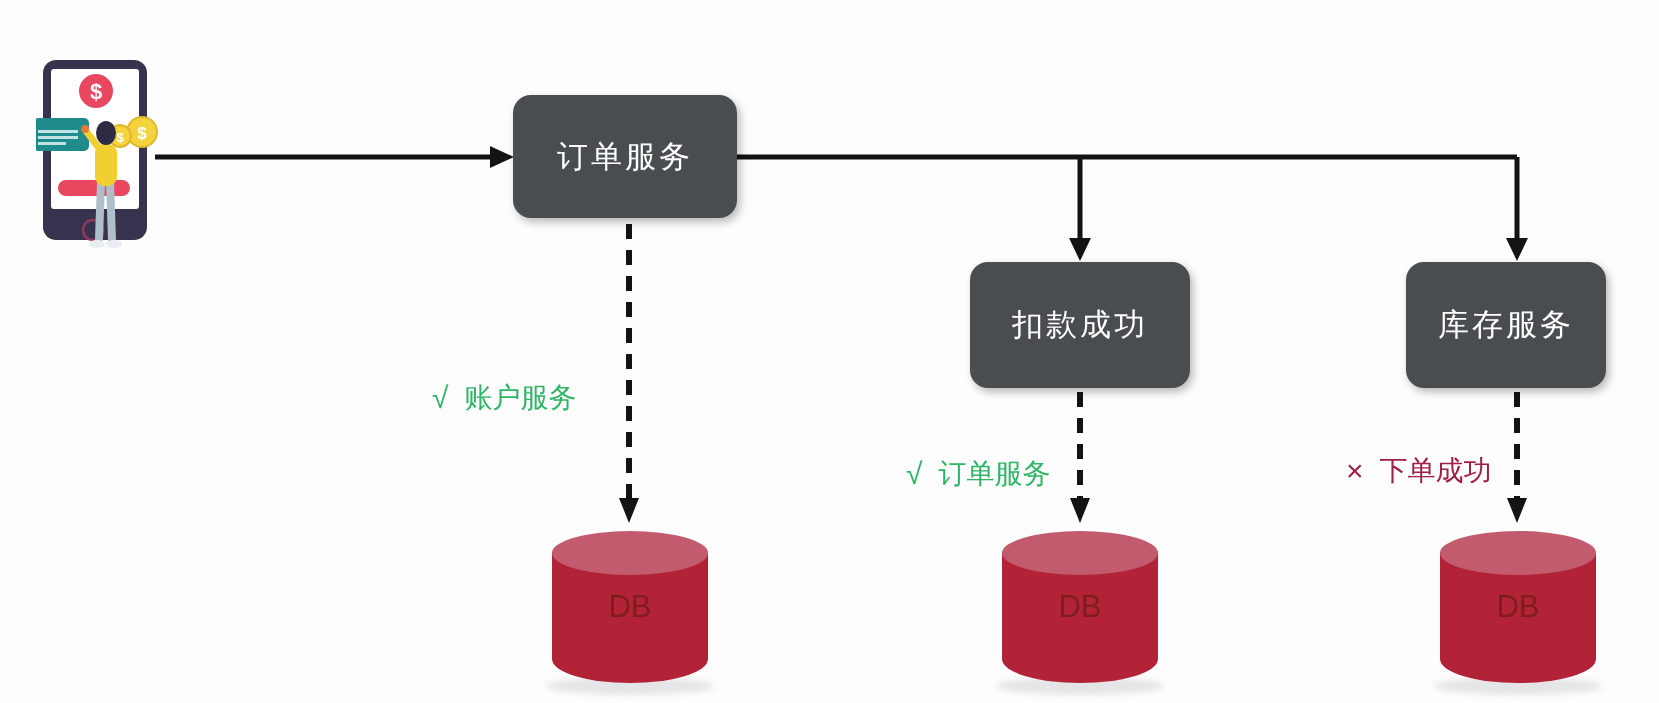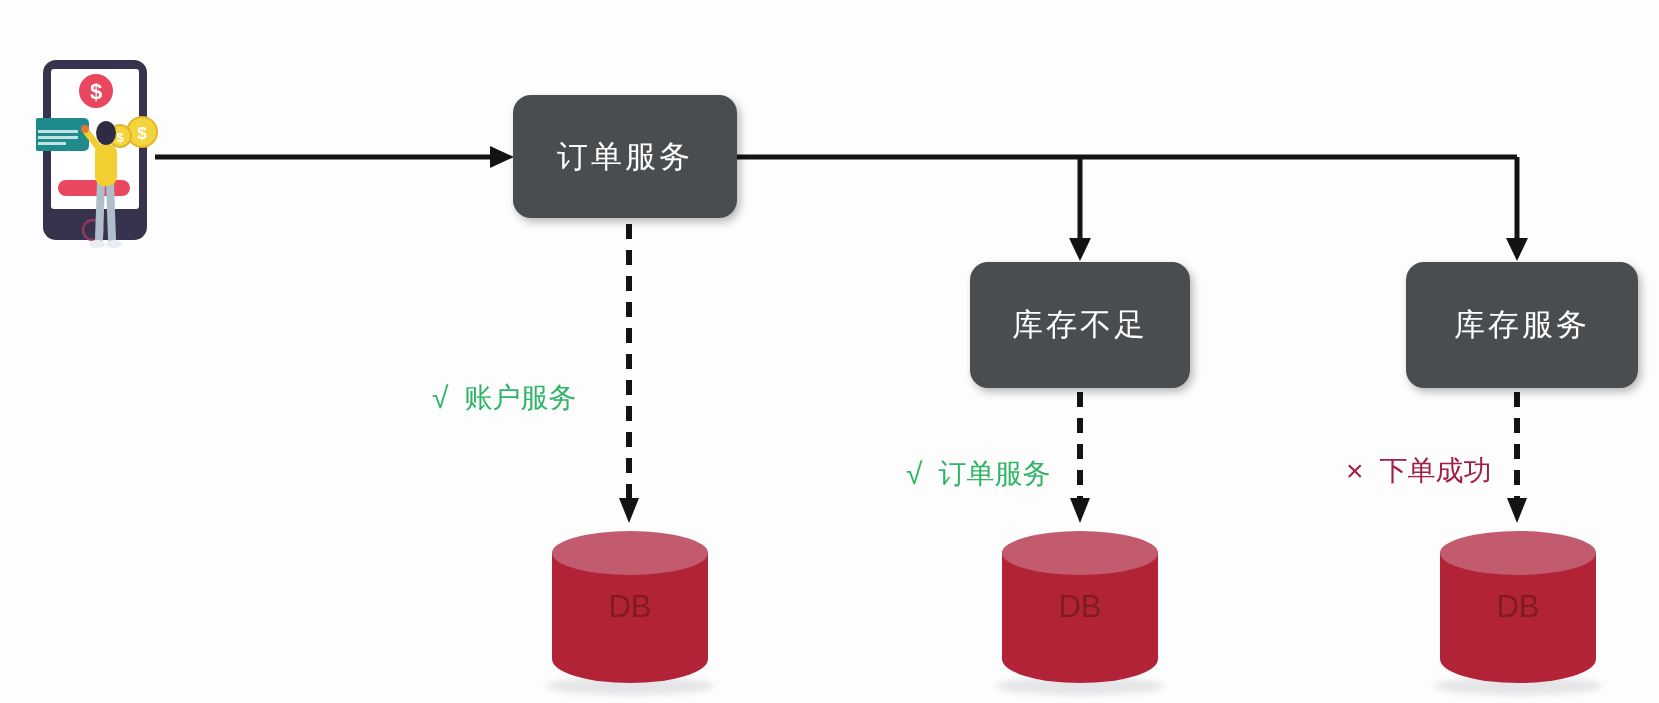--- a/index.html
+++ b/index.html
@@ -120,23 +120,23 @@
       <ellipse cx="78" cy="192" rx="8" ry="4" fill="#e9edf2"></ellipse>
       <rect x="59" y="92" width="22" height="42" rx="9" fill="#f2cf30"></rect>
       <ellipse cx="70" cy="81" rx="10" ry="12" fill="#2e2c45"></ellipse>
     </g>
   </svg>
 
   <div class="node" style="left:513px;top:95px;width:224px;height:123px">
     <span>订单服务</span>
   </div>
   <div class="node" style="left:970px;top:262px;width:220px;height:126px">
-    <span>库存不足</span>
+    <span>扣款成功</span>
   </div>
-  <div class="node" style="left:1406px;top:262px;width:232px;height:126px">
+  <div class="node" style="left:1406px;top:262px;width:200px;height:126px">
     <span>库存服务</span>
   </div>
 
   <div class="status ok" style="left:432px;top:379px">
     <span class="mark">√</span>
     <span>账户服务</span>
   </div>
   <div class="status ok" style="left:906px;top:455px">
     <span class="mark">√</span>
     <span>订单服务</span>

